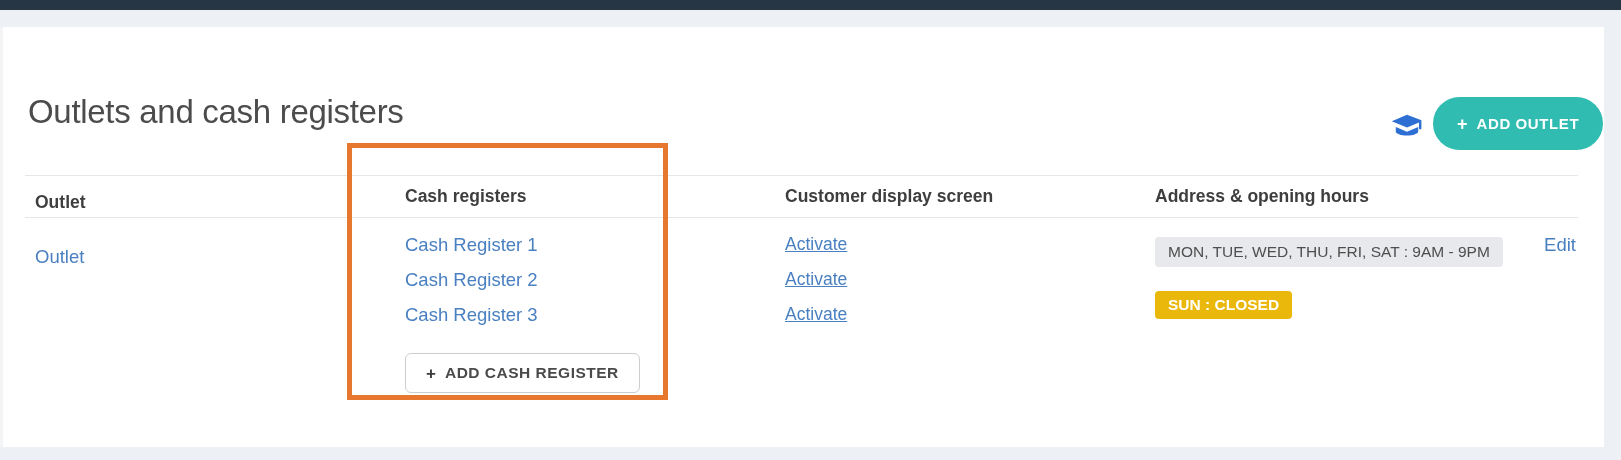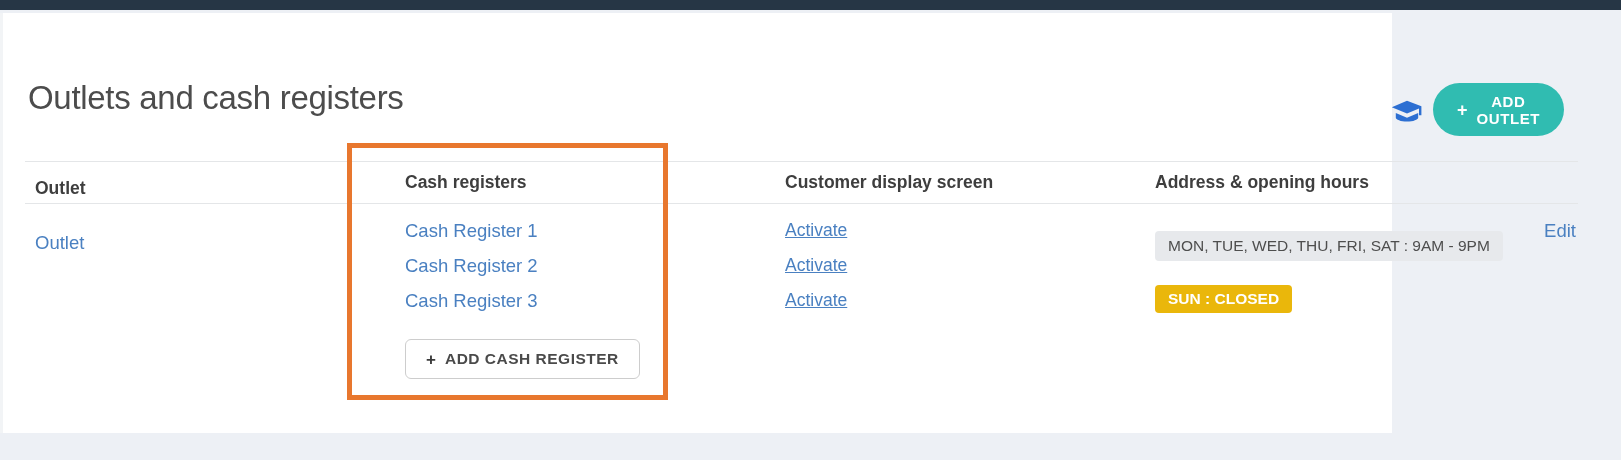--- a/index.html
+++ b/index.html
@@ -23,21 +23,21 @@
     position:relative;
     background:var(--page-bg);
     font-family:"Liberation Sans", sans-serif;
     overflow:hidden;
   }
   .topbar{
     position:absolute;left:0;top:0;width:1621px;height:10px;
     background:var(--topbar);
   }
   .card{
-    position:absolute;left:0;top:13px;width:1392px;height:420px;
+    position:absolute;left:0;top:27px;width:1604px;height:420px;
     background:var(--card-bg);
     box-shadow:inset 3px 0 0 #f2f4f6;
     text-decoration:underline;
   }
   .page-title{
     position:absolute;left:28px;top:66px;
     font-size:33px;font-weight:400;color:var(--title-text);
     letter-spacing:-0.3px;
   }
   .edu-icon{
@@ -78,21 +78,21 @@
     margin-top:21px;display:inline-flex;align-items:center;
     padding:10px 20px;background:#ffffff;border:1px solid #cdcdcd;border-radius:6px;
     color:#4a4a4a;cursor:pointer;font-family:"Liberation Sans", sans-serif;
   }
   .add-cr-btn .plus{font-size:17px;font-weight:900;margin-right:9px;line-height:1;color:#3b3b3b;}
   .add-cr-btn .lbl{font-size:15.5px;font-weight:700;letter-spacing:0.5px;}
   .badge{
     display:inline-block;border-radius:4px;font-size:15.5px;white-space:nowrap;
   }
   .badge.gray{
-    margin-top:18px;background:var(--badge-gray-bg);color:var(--badge-gray-text);
+    margin-top:10px;background:var(--badge-gray-bg);color:var(--badge-gray-text);
     padding:6px 13px;
   }
   .badge.yellow{
     margin-top:24px;background:var(--badge-yellow);color:#ffffff;font-weight:700;
     padding:5px 13px;
   }
   .badges{display:flex;flex-direction:column;align-items:flex-start;}
   .highlight-box{
     position:absolute;left:347px;top:143px;width:321px;height:257px;
     border:5px solid var(--highlight-orange);

